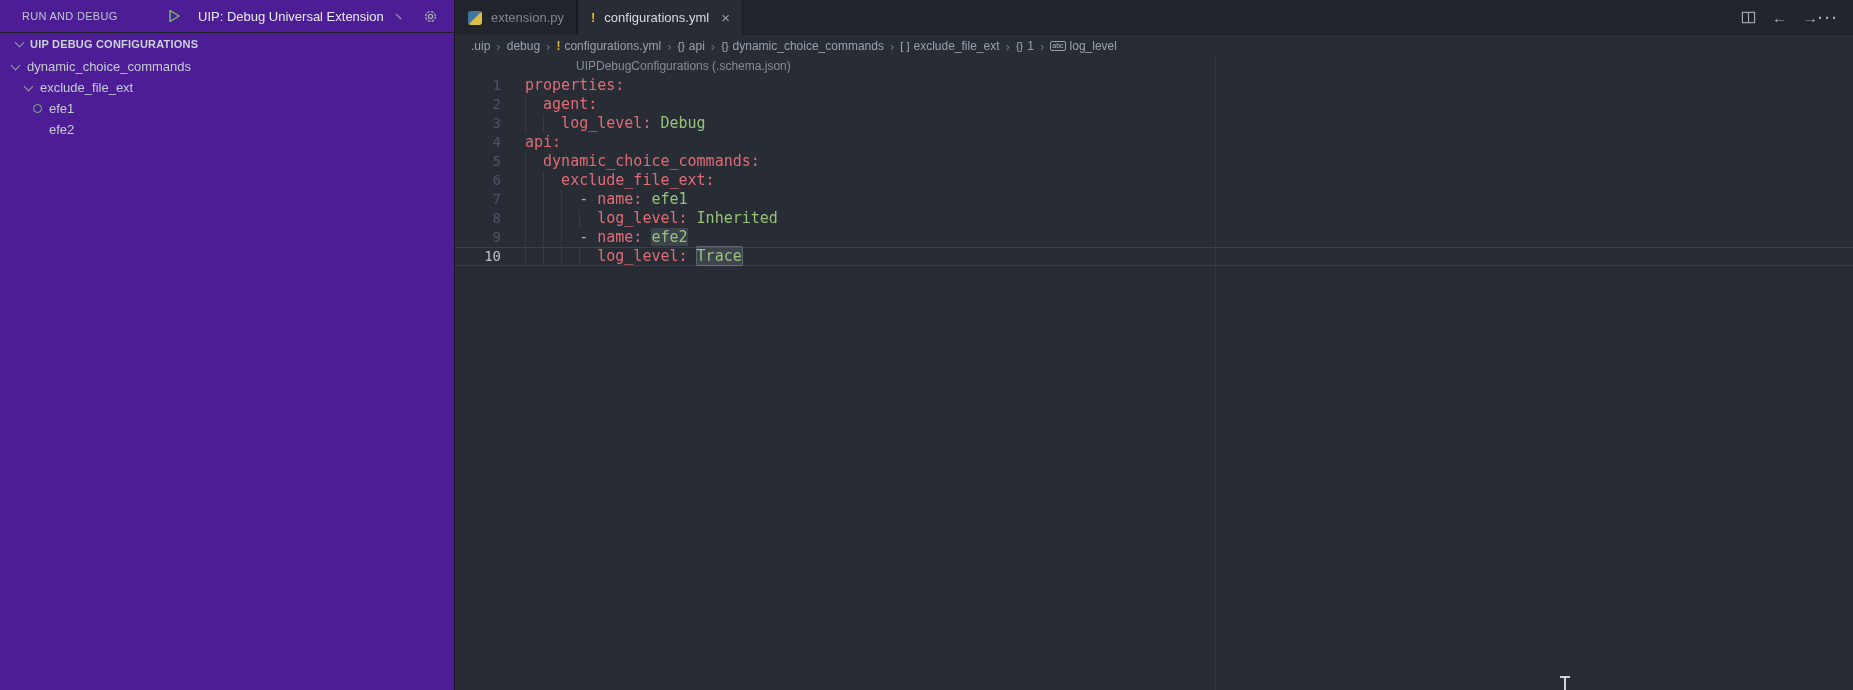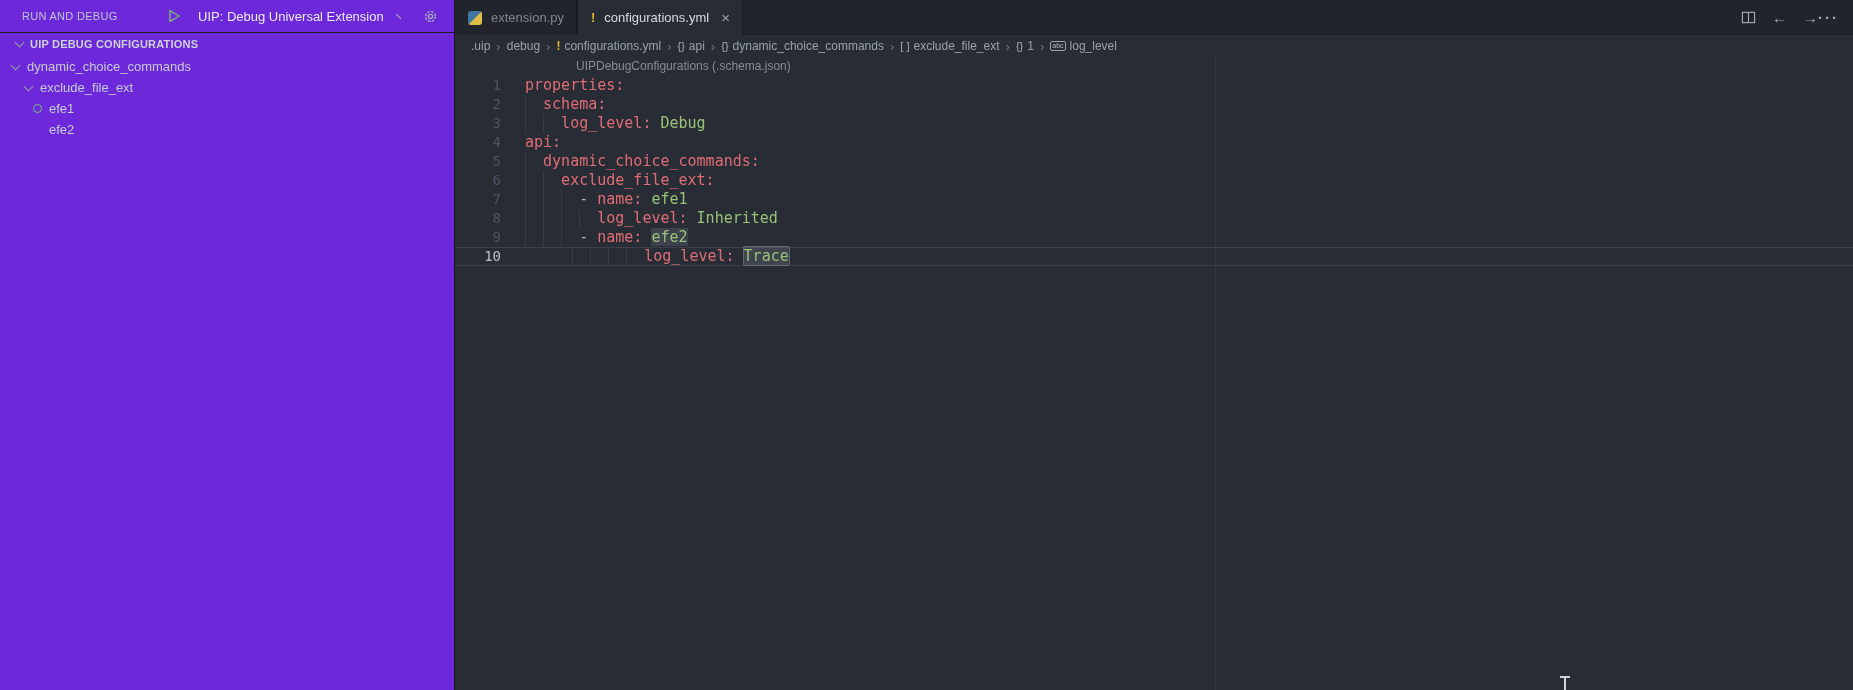--- a/index.html
+++ b/index.html
@@ -9,21 +9,21 @@
     font-family:"Liberation Sans", sans-serif;
     overflow:hidden;
     position:relative;
     color:#c6ccd4;
   }
   .app { display:flex; height:100%; }
 
   
   .sidebar {
     width:455px; flex:none; height:100%;
-    background:#6d28d9;
+    background:#4c1d95;
     border-right:1px solid #181a1f;
   }
   .sidebar-top {
     height:32px; display:flex; align-items:center;
     padding:0 8px 0 22px;
     box-shadow:0 1px 0 #1d2127;
   }
   .panel-title { font-size:11px; color:#bfc5ce; letter-spacing:.3px; width:146px; flex:none; }
   .debug-toolbar { display:flex; align-items:center; min-width:0;gap:8px; }
   .debug-config { font-size:13px; color:#e8eaee; margin:0 4px 0 9px; white-space:nowrap; }
@@ -89,21 +89,21 @@
   .editor {
     flex:1; position:relative;
     font-family:"DejaVu Sans Mono", monospace; font-size:15px;
   }
   .ruler { position:absolute; left:760px; top:0; bottom:0; width:1px; background:#31363f; }
   .codelens {
     height:19px; line-height:19px; padding-left:121px;
     font-family:"Liberation Sans", sans-serif; font-size:12px; color:#878d98;
   }
   .line { display:flex; height:19px; line-height:19px; position:relative; }
-  .line.current { border-top:1px solid #3a404c; border-bottom:1px solid #3a404c; line-height:17px;gap:47px; }
+  .line.current { border-top:1px solid #3a404c; border-bottom:1px solid #3a404c; line-height:17px; }
   .ln { width:46px; text-align:right; color:#4d5465; font-size:14px; flex:none; }
   .line.current .ln { color:#bac1cc; }
   .lc { margin-left:24px; white-space:pre; }
   .ind {
     display:inline-block; height:19px; vertical-align:top;
     background-image:repeating-linear-gradient(to right, #353b47 0, #353b47 1px, transparent 1px, transparent 18.06px);
   }
   .line.current .ind { height:16px; }
   .tk-key { color:#e06c75; }
   .tk-punc { color:#a9b1bf; }
@@ -237,21 +237,21 @@
     <div class="editor">
       <div class="ruler"></div>
       <div class="codelens">UIPDebugConfigurations (.schema.json)</div>
       <div id="code">
           <div class="line">
             <span class="ln">1</span>
             <span class="lc"><span class="tk-key">properties:</span></span>
           </div>
           <div class="line">
             <span class="ln">2</span>
-            <span class="lc"><span class="ind" style="width: 18.06px;"></span><span class="tk-key">schema:</span></span>
+            <span class="lc"><span class="ind" style="width: 18.06px;"></span><span class="tk-key">agent:</span></span>
           </div>
           <div class="line">
             <span class="ln">3</span>
             <span class="lc"><span class="ind" style="width: 36.12px;"></span><span class="tk-key">log_level:</span><span class="tk-plain"> </span><span class="tk-str">Debug</span></span>
           </div>
           <div class="line">
             <span class="ln">4</span>
             <span class="lc"><span class="tk-key">api:</span></span>
           </div>
           <div class="line">

